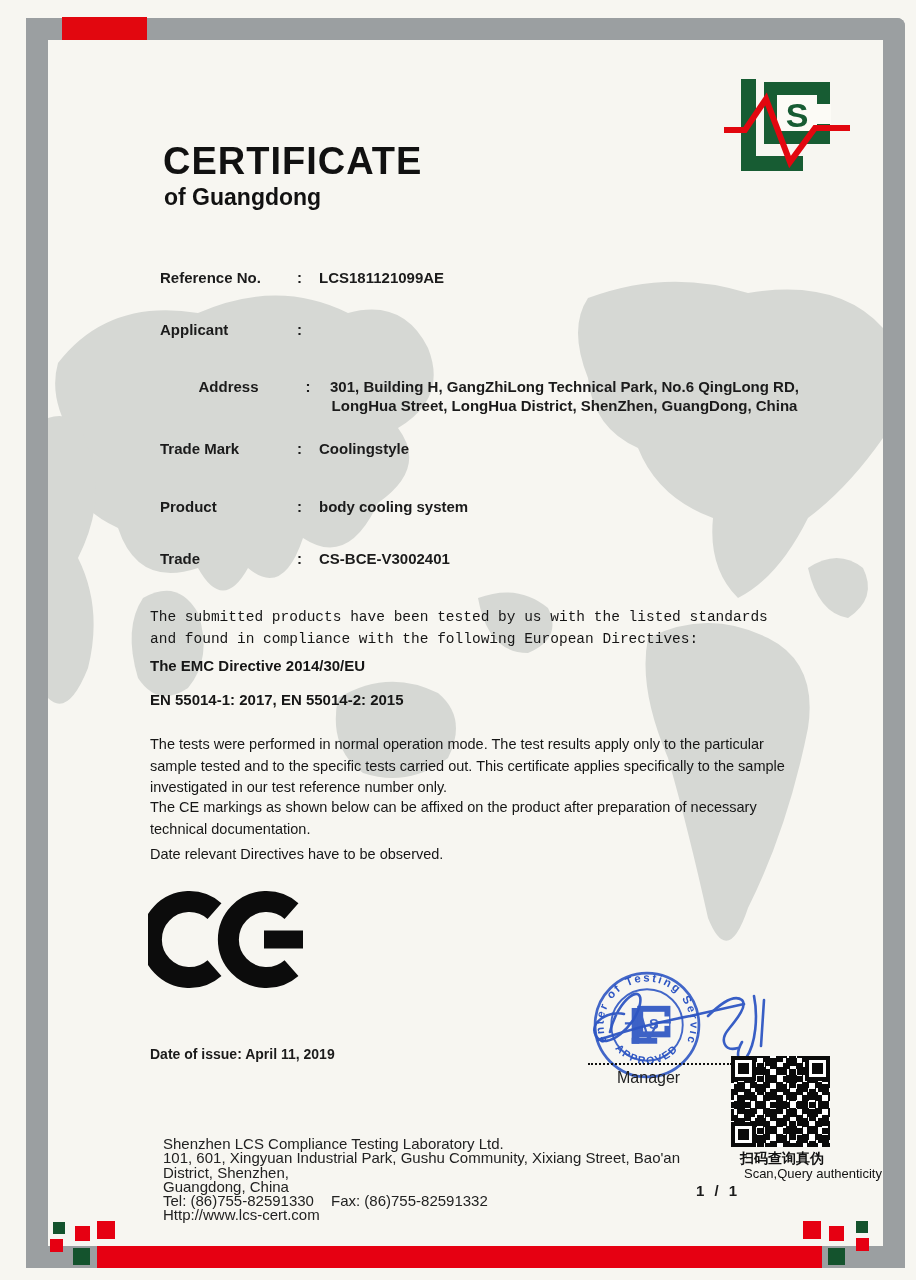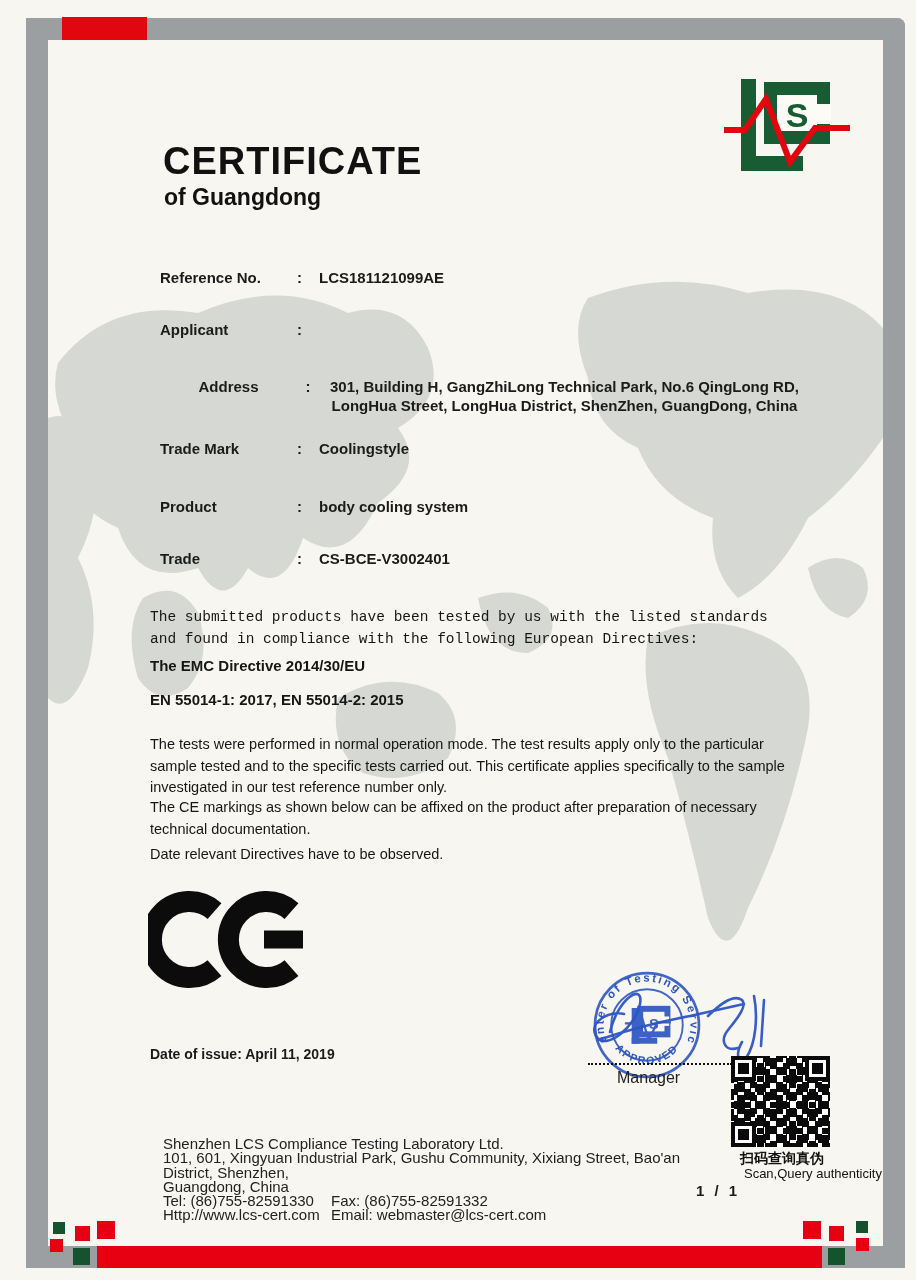--- a/index.html
+++ b/index.html
@@ -235,17 +235,16 @@
   <div class="page-indicator">1 / 1</div>
 
   <div class="footer">
     <div>Shenzhen LCS Compliance Testing Laboratory Ltd.</div>
     <div>101, 601, Xingyuan Industrial Park, Gushu Community, Xixiang Street, Bao'an District, Shenzhen,</div>
     <div>Guangdong, China</div>
     <div class="footer-grid">
       <span>Tel: (86)755-82591330</span>
       <span>Fax: (86)755-82591332</span>
       <span>Http://www.lcs-cert.com</span>
-      <span>Email: webmaster@lcs-cert.com</span>
     </div>
   </div>
 
 </div>
 
 </body></html>

